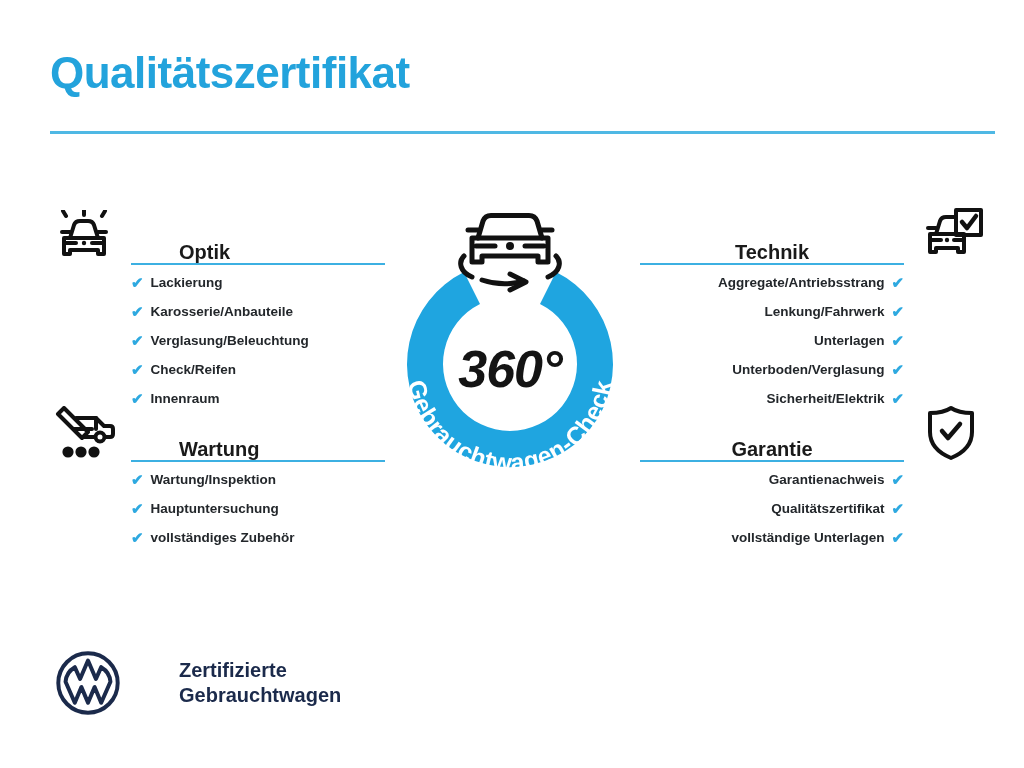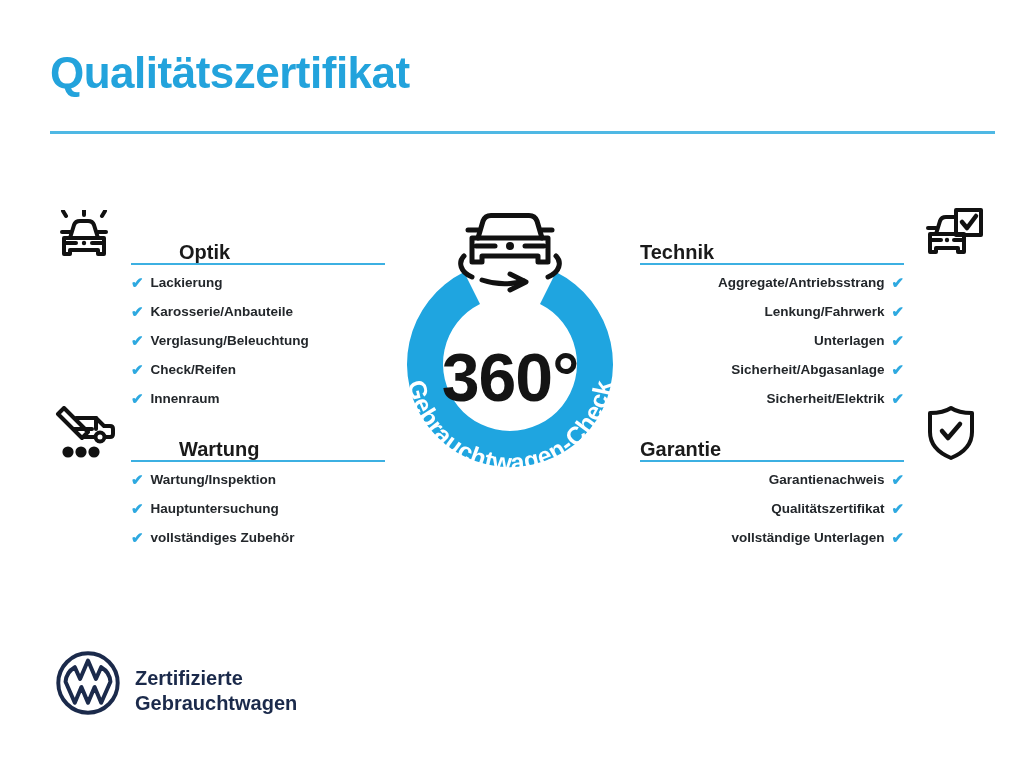--- a/index.html
+++ b/index.html
@@ -65,21 +65,21 @@
   .left .sec-icon  { left: 0; }
   .right .sec-icon { right: 0; }
   .sec-icon svg { display: block; }
 
   .sec-title-wrap {
     position: absolute;
     top: 0;
     height: 60px;
   }
   .left  .sec-title-wrap { left: 86px;  right: 0; text-align: left; margin-left: 48px; }
-  .right .sec-title-wrap { right: 86px; left: 0;  text-align: left; }
+  .right .sec-title-wrap { right: 86px; left: 0;  text-align: center; }
 
   .sec-title {
     font-size: 20px;
     font-weight: bold;
     color: #1a1a1a;
     line-height: 1;
     padding-top: 36px;
   }
   .sec-rule {
     position: absolute;
@@ -129,34 +129,36 @@
     width: 280px;
     height: 292px;
   }
   .badge svg { display: block; }
   .badge-number {
     position: absolute;
     left: 0;
     right: 0;
     top: 143px;
     text-align: center;
-    font-size: 68px;
+    font-size: 52px;
     font-weight: bold;
     color: #141414;
     letter-spacing: -1px;
     line-height: 1;
+    font-style: italic;
   }
 
   
   .footer-logo {
     position: absolute;
     left: 55px;
     top: 650px;
     display: flex;
-    align-items: flex-end;
+    align-items: center;
+    gap: 44px;
   }
   .vw-mark { width: 66px; height: 66px; display:block; }
   .vw-text {
     margin-left: 14px;
     font-size: 20px;
     font-weight: bold;
     color: #1b2a4b;
     line-height: 1.25;
   }
   .vw-text div { white-space: nowrap; }
@@ -276,21 +278,21 @@
       </li>
       <li class="check-item">
         <span>Lenkung/Fahrwerk</span>
         <span class="check-mark">✔</span>
       </li>
       <li class="check-item">
         <span>Unterlagen</span>
         <span class="check-mark">✔</span>
       </li>
       <li class="check-item">
-        <span>Sicherheit/Abgasanlage</span>
+        <span>Unterboden/Verglasung</span>
         <span class="check-mark">✔</span>
       </li>
       <li class="check-item">
         <span>Sicherheit/Elektrik</span>
         <span class="check-mark">✔</span>
       </li>
     </ul>
   </div>
 
   <div class="section sec-garantie right">

